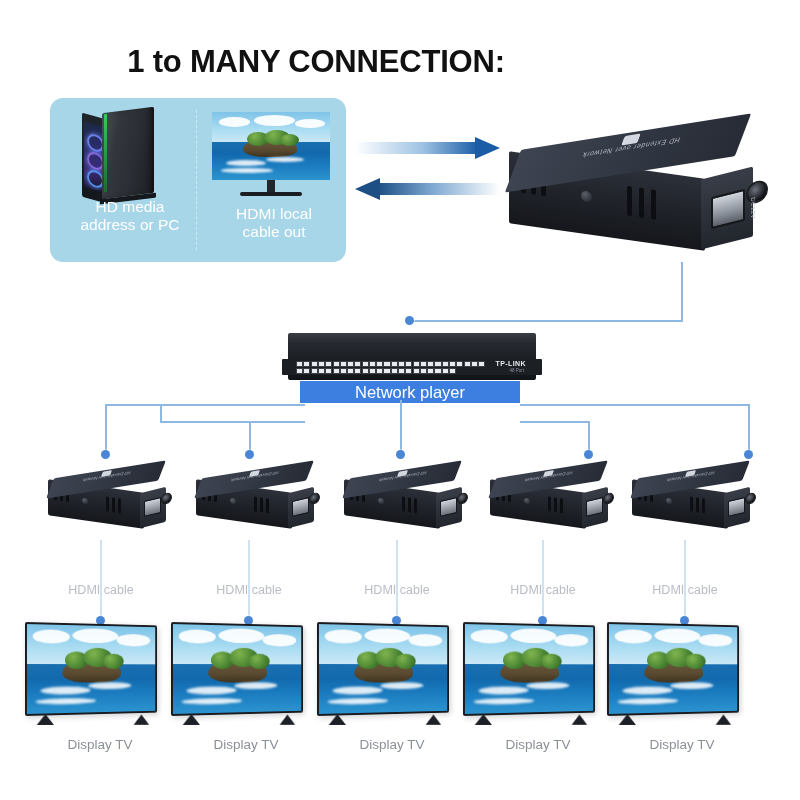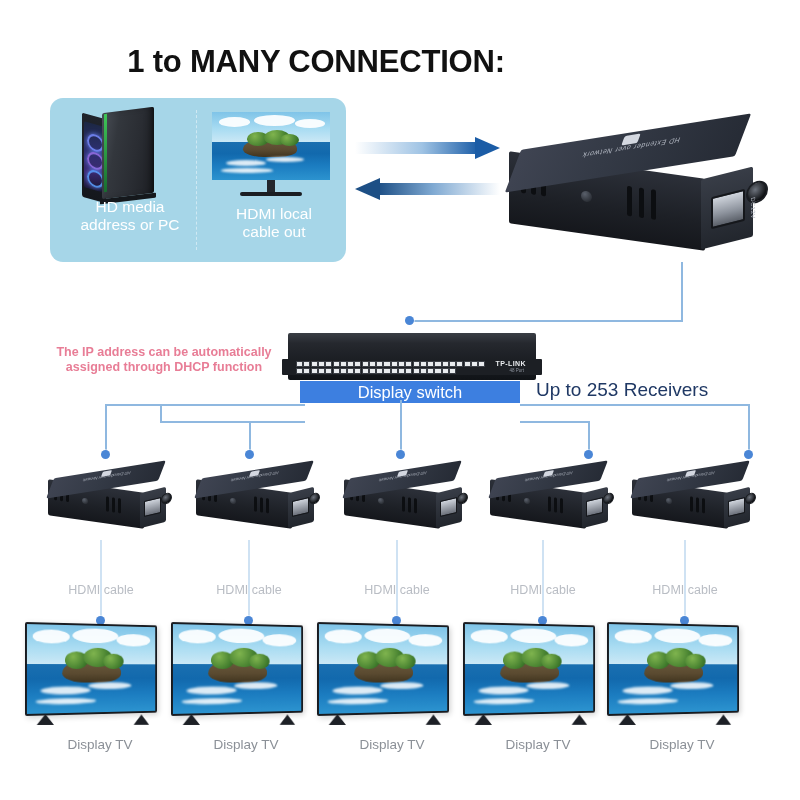--- a/index.html
+++ b/index.html
@@ -366,24 +366,20 @@
     <div class="dclabel">DC12V</div>
     <div class="top"></div>
     <div class="logo"></div>
     <div class="brand">HD Extender over Network</div>
   </div>
 
   <div class="ln lnv" style="left:681px;top:262px;height:60px;"></div>
   <div class="ln lnh" style="left:409px;top:320px;width:274px;"></div>
   <div class="dot" style="left:405px;top:316px;"></div>
 
-  <div class="dhcp">
-    <span>The IP address can be automatically</span><br>
-    <span>assigned through DHCP function</span>
-  </div>
 
   <div class="switch">
     <div class="chassis"></div>
     <div class="ears"></div>
     <div class="ports" id="sw-ports">
         <div class="port"></div>
         <div class="port"></div>
         <div class="port"></div>
         <div class="port"></div>
         <div class="port"></div>
@@ -427,22 +423,21 @@
         <div class="port"></div>
         <div class="port"></div>
         <div class="port"></div>
         <div class="port"></div>
         <div class="port"></div>
         <div class="port"></div>
       </div>
     <div class="tplink">TP-LINK</div>
     <div class="tpsub">48 Port</div>
   </div>
-  <div class="sw-label">Display switch</div>
-  <div class="receivers-note">Up to 253 Receivers</div>
+  <div class="sw-label">Network player</div>
 
   <div class="ln lnh" style="left:105px;top:404px;width:200px;"></div>
   <div class="ln lnh" style="left:160px;top:421px;width:145px;"></div>
   <div class="ln lnh" style="left:520px;top:404px;width:230px;"></div>
   <div class="ln lnh" style="left:520px;top:421px;width:70px;"></div>
 
   <div class="ln lnv" style="left:105px;top:404px;height:50px;"></div>
   <div class="ln lnv" style="left:160px;top:404px;height:17px;"></div>
   <div class="ln lnv" style="left:249px;top:421px;height:33px;"></div>
   <div class="ln lnv" style="left:400px;top:400px;height:54px;"></div>

